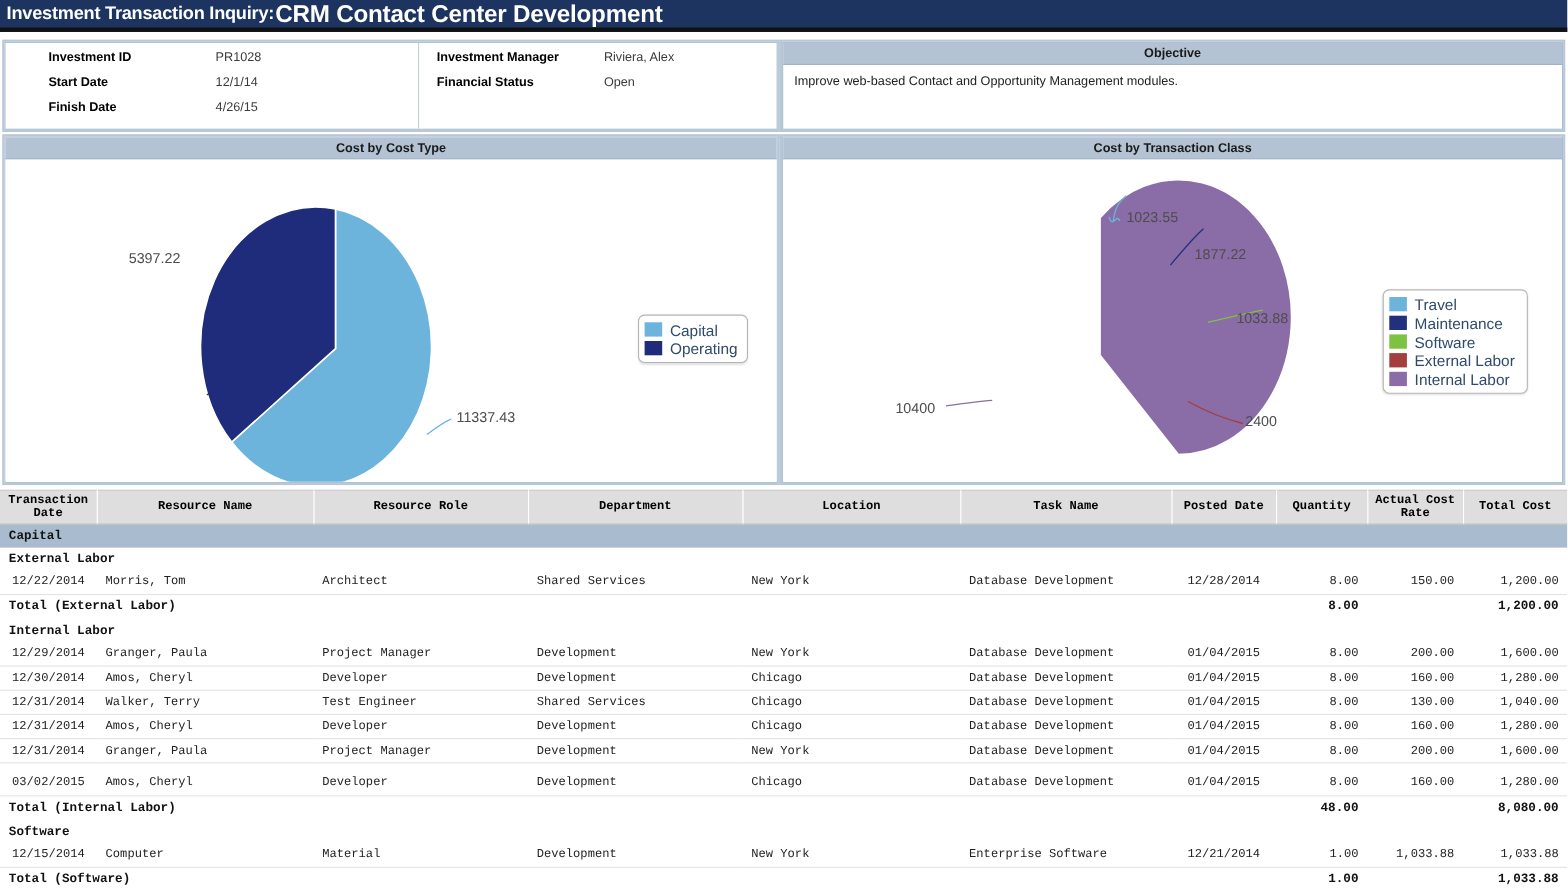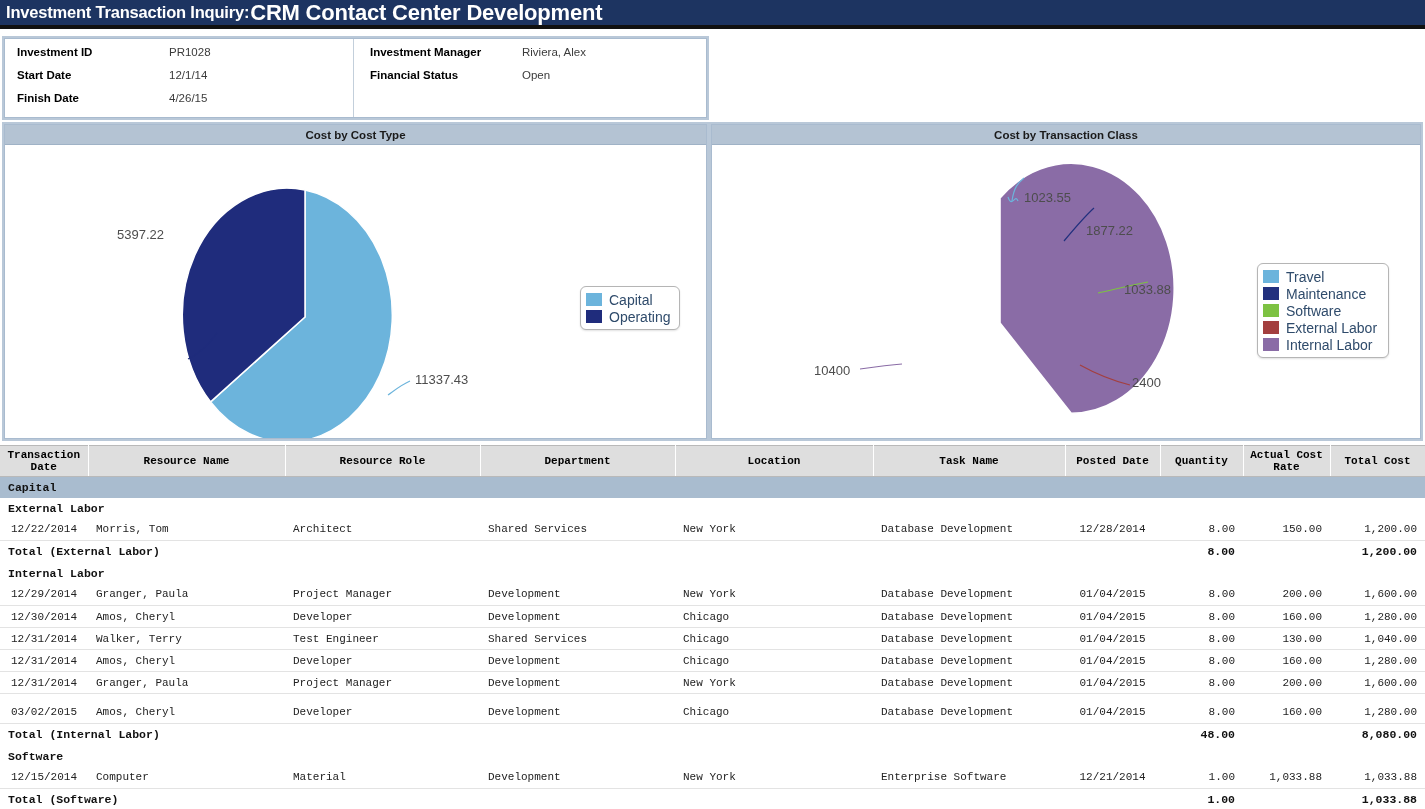--- a/index.html
+++ b/index.html
@@ -43,21 +43,21 @@
     height: 20px;
     text-align: center;
     font-size: 11.5px; font-weight: bold; color: #1a1a1a;
     line-height: 20px;
   }
 
   #info-panel { left: 4px; top: 38px; width: 703px; height: 80px; }
   .info-grid {
     display: flex; width: 100%; height: 100%;
   }
-  .info-col { flex: 1; padding: 7px 0 0 12px; position: relative; }
+  .info-col { flex: 1; padding: 7px 0 0 12px; position: relative; margin-left: 27px; }
   .info-col.second { border-left: 1px solid #c3cfdb; padding-left: 16px; }
   .info-row { display: flex; height: 23px; align-items: flex-start; }
   .info-label { font-size: 11.5px; font-weight: bold; color: #000; width: 152px; }
   .info-value { font-size: 11.5px; color: #3b3b3b; }
   .info-col.second .info-label { width: 152px; }
 
   #objective-panel { left: 711px; top: 38px; width: 710px; height: 80px; }
   .objective-body { padding: 9px 10px; font-size: 11.5px; color: #222; }
 
   
@@ -154,20 +154,24 @@
           <span class="info-value">Riviera, Alex</span>
         </div>
         <div class="info-row">
           <span class="info-label">Financial Status</span>
           <span class="info-value">Open</span>
         </div>
       </div>
     </div>
   </div>
 
+  <div class="panel" id="objective-panel">
+    <div class="panel-head">Objective</div>
+    <div class="objective-body">Improve web-based Contact and Opportunity Management modules.</div>
+  </div>
 
   <div class="panel" id="chart1">
     <div class="panel-head">Cost by Cost Type</div>
     <div class="chart-body">
       <svg width="703" height="293" viewBox="0 0 703 293">
 
         <g transform="translate(300,172)">
 
           <path d="M 0 0 L 0 -127 A 105 127 0 1 1 -94.4 84.9 Z" fill="#6cb4dc" stroke="#ffffff" stroke-width="1.5"></path>
 

